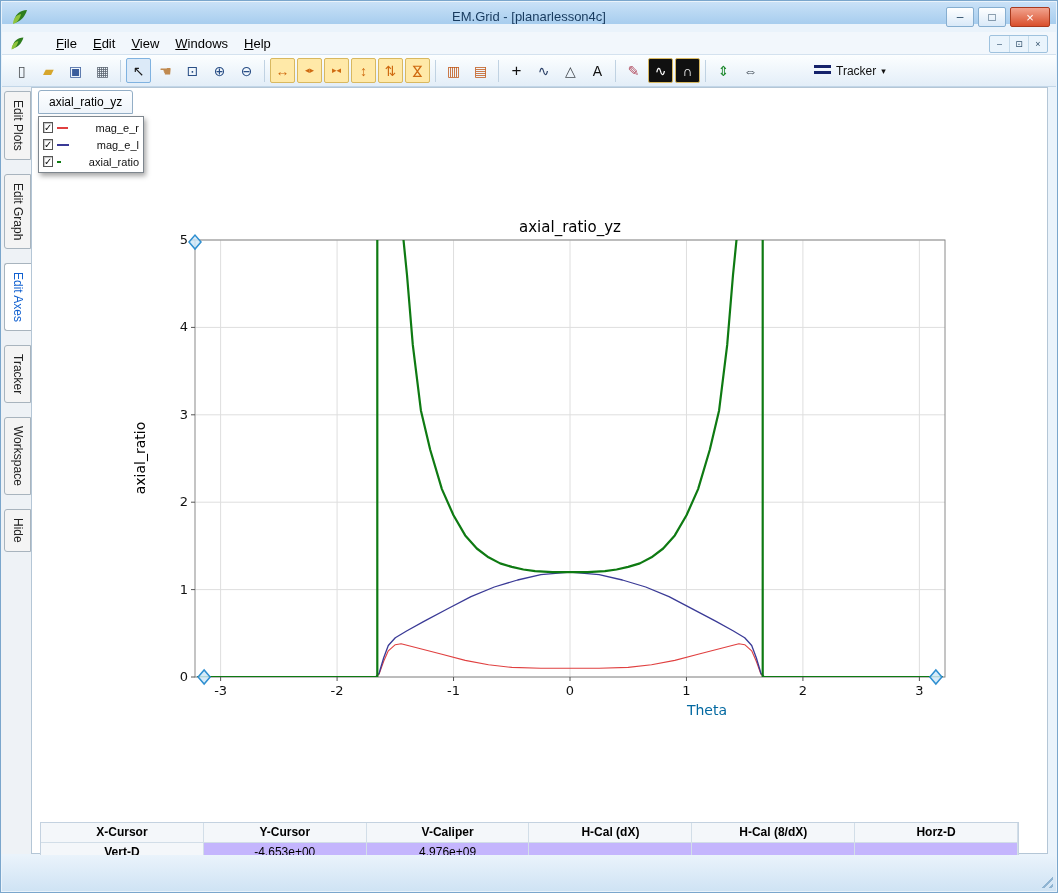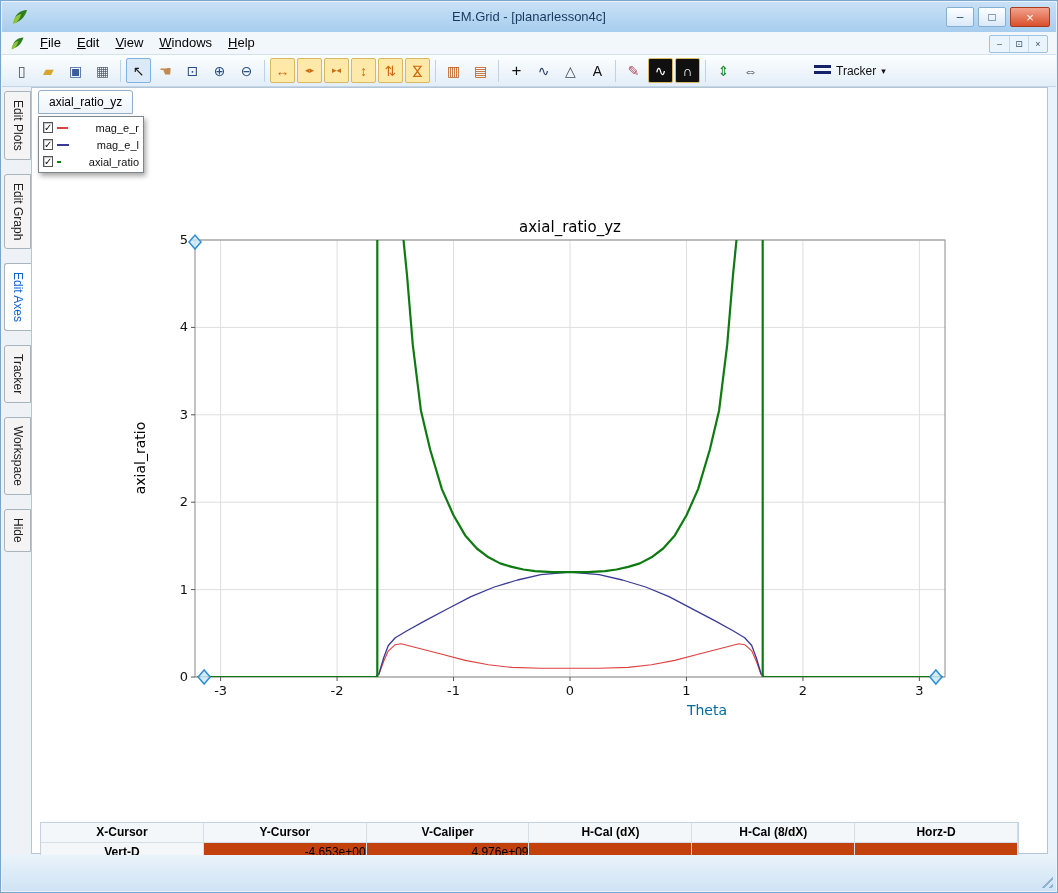--- a/index.html
+++ b/index.html
@@ -4,37 +4,37 @@
 <style>
   * { box-sizing: border-box; margin: 0; padding: 0; }
   html,body { width:1058px; height:893px; }
   body {
     font-family: "Liberation Sans", "DejaVu Sans", sans-serif;
     background:#9cc6e8; position:relative; overflow:hidden;
   }
   .window { position:absolute; inset:0; background:#eaf3fb; border:1px solid #7aa6cc; }
 
   
-  .titlebar { position:absolute; left:1px; top:1px; right:1px; height:30px;
+  .titlebar { position:absolute; left:1px; top:1px; right:1px; height:22px;
     background:linear-gradient(#c9e1f7,#a7cdee); }
   .tb-logo { position:absolute; left:8px; top:5px; width:20px; height:20px; }
   .tb-title { position:absolute; left:0; right:0; top:7px; text-align:center;
     font-size:13px; color:#173a5e; }
   .tb-btns { position:absolute; right:6px; top:5px; display:flex; gap:4px; }
   .tb-btn { width:28px; height:20px; border:1px solid #86aed0; border-radius:2px;
     background:linear-gradient(#ffffff,#d9e9f8); color:#2a4a66; font-size:12px;
     display:flex; align-items:center; justify-content:center; line-height:1; }
   .tb-btn.close { width:40px; background:linear-gradient(#f2a38e,#d94f2b);
     border-color:#a83a1e; color:#fff; font-size:13px; }
 
   
   .menubar { position:absolute; left:1px; top:31px; right:1px; height:23px;
     background:#f2f7fc; border-bottom:1px solid #d4e2ef; }
   .mb-logo { position:absolute; left:7px; top:3px; width:17px; height:17px; }
-  .menu-items { position:absolute; left:30px; top:0; height:100%; display:flex; }
+  .menu-items { position:absolute; left:46px; top:0; height:100%; display:flex; align-items:center; }
   .menu-item { padding:3px 8px; font-size:13px; color:#000; cursor:default; }
   .child-btns { position:absolute; right:8px; top:3px; display:flex;
     border:1px solid #9fc2de; background:#eaf4fc; border-radius:2px; }
   .child-btn { width:19px; height:16px; font-size:9px; color:#35536e;
     display:flex; align-items:center; justify-content:center; border-left:1px solid #c4daea; }
   .child-btn:first-child { border-left:none; }
 
   
   .toolbar { position:absolute; left:1px; top:54px; right:1px; height:32px;
     background:linear-gradient(#fcfeff,#e3eef8); border-bottom:1px solid #c2d6e8;
@@ -85,21 +85,21 @@
     transform:translate(-50%,-50%) rotate(-90deg); font-size:14px; color:#000;
     font-family:"DejaVu Sans",sans-serif; white-space:nowrap; }
   .chart-svg { position:absolute; left:0; top:0; }
 
   
   .status-table { position:absolute; left:8px; top:734px; right:28px;
     display:grid; grid-template-columns:repeat(6,1fr);
     border:1px solid #c4d2e0; }
   .st-h { background:#f4f7fa; font-weight:bold; font-size:12px; text-align:center;
     padding:2px 0 3px; border-right:1px solid #d2dee8; border-bottom:1px solid #d2dee8; }
-  .st-v { background:#c2410c; font-size:12px; text-align:right; padding:2px 0 3px;
+  .st-v { background:#c4b5fd; font-size:12px; text-align:center; padding:2px 0 3px;
     border-right:1px solid #d2dee8; min-height:17px; }
   .st-h:last-child, .st-v:last-child { border-right:none; }
 
   
   .bottombar { position:absolute; left:1px; right:1px; bottom:1px; height:36px;
     background:linear-gradient(#eaf3fb,#cfe3f4); }
   .grip { position:absolute; right:3px; bottom:3px; width:15px; height:15px;
     background:repeating-linear-gradient(135deg, transparent 0 3px, #8fb4d2 3px 5px);
     clip-path:polygon(100% 0, 100% 100%, 0 100%); }
 </style>

